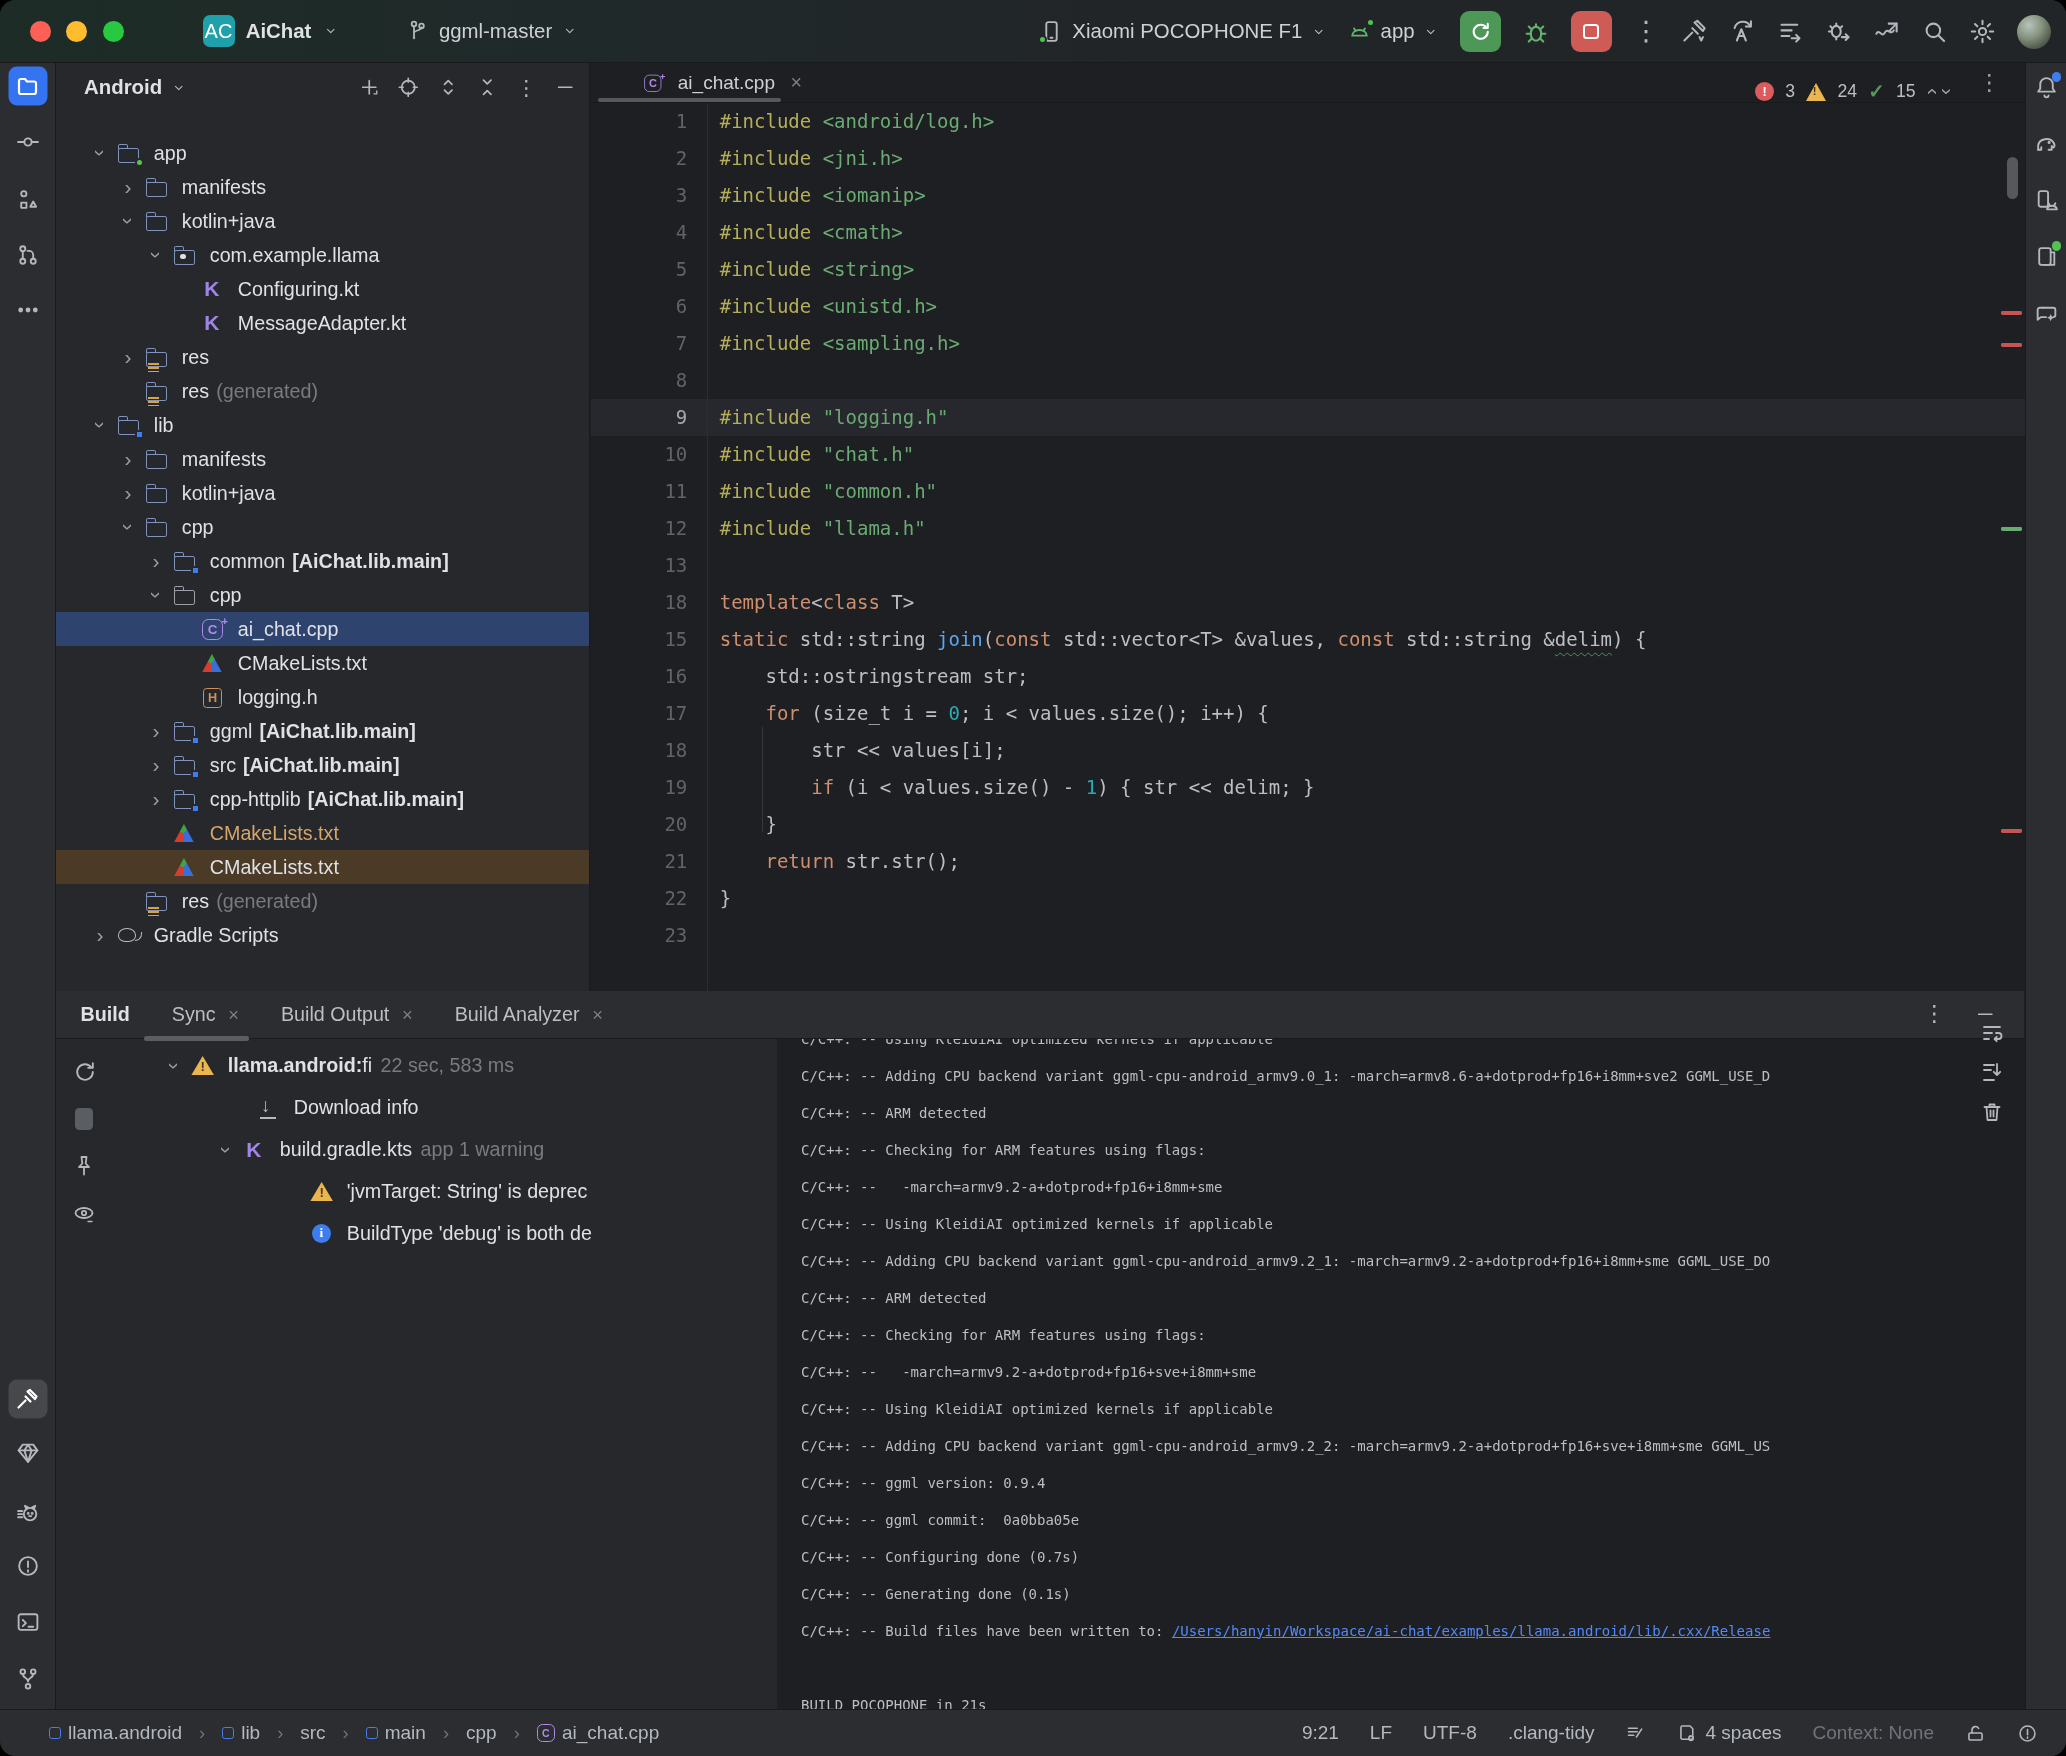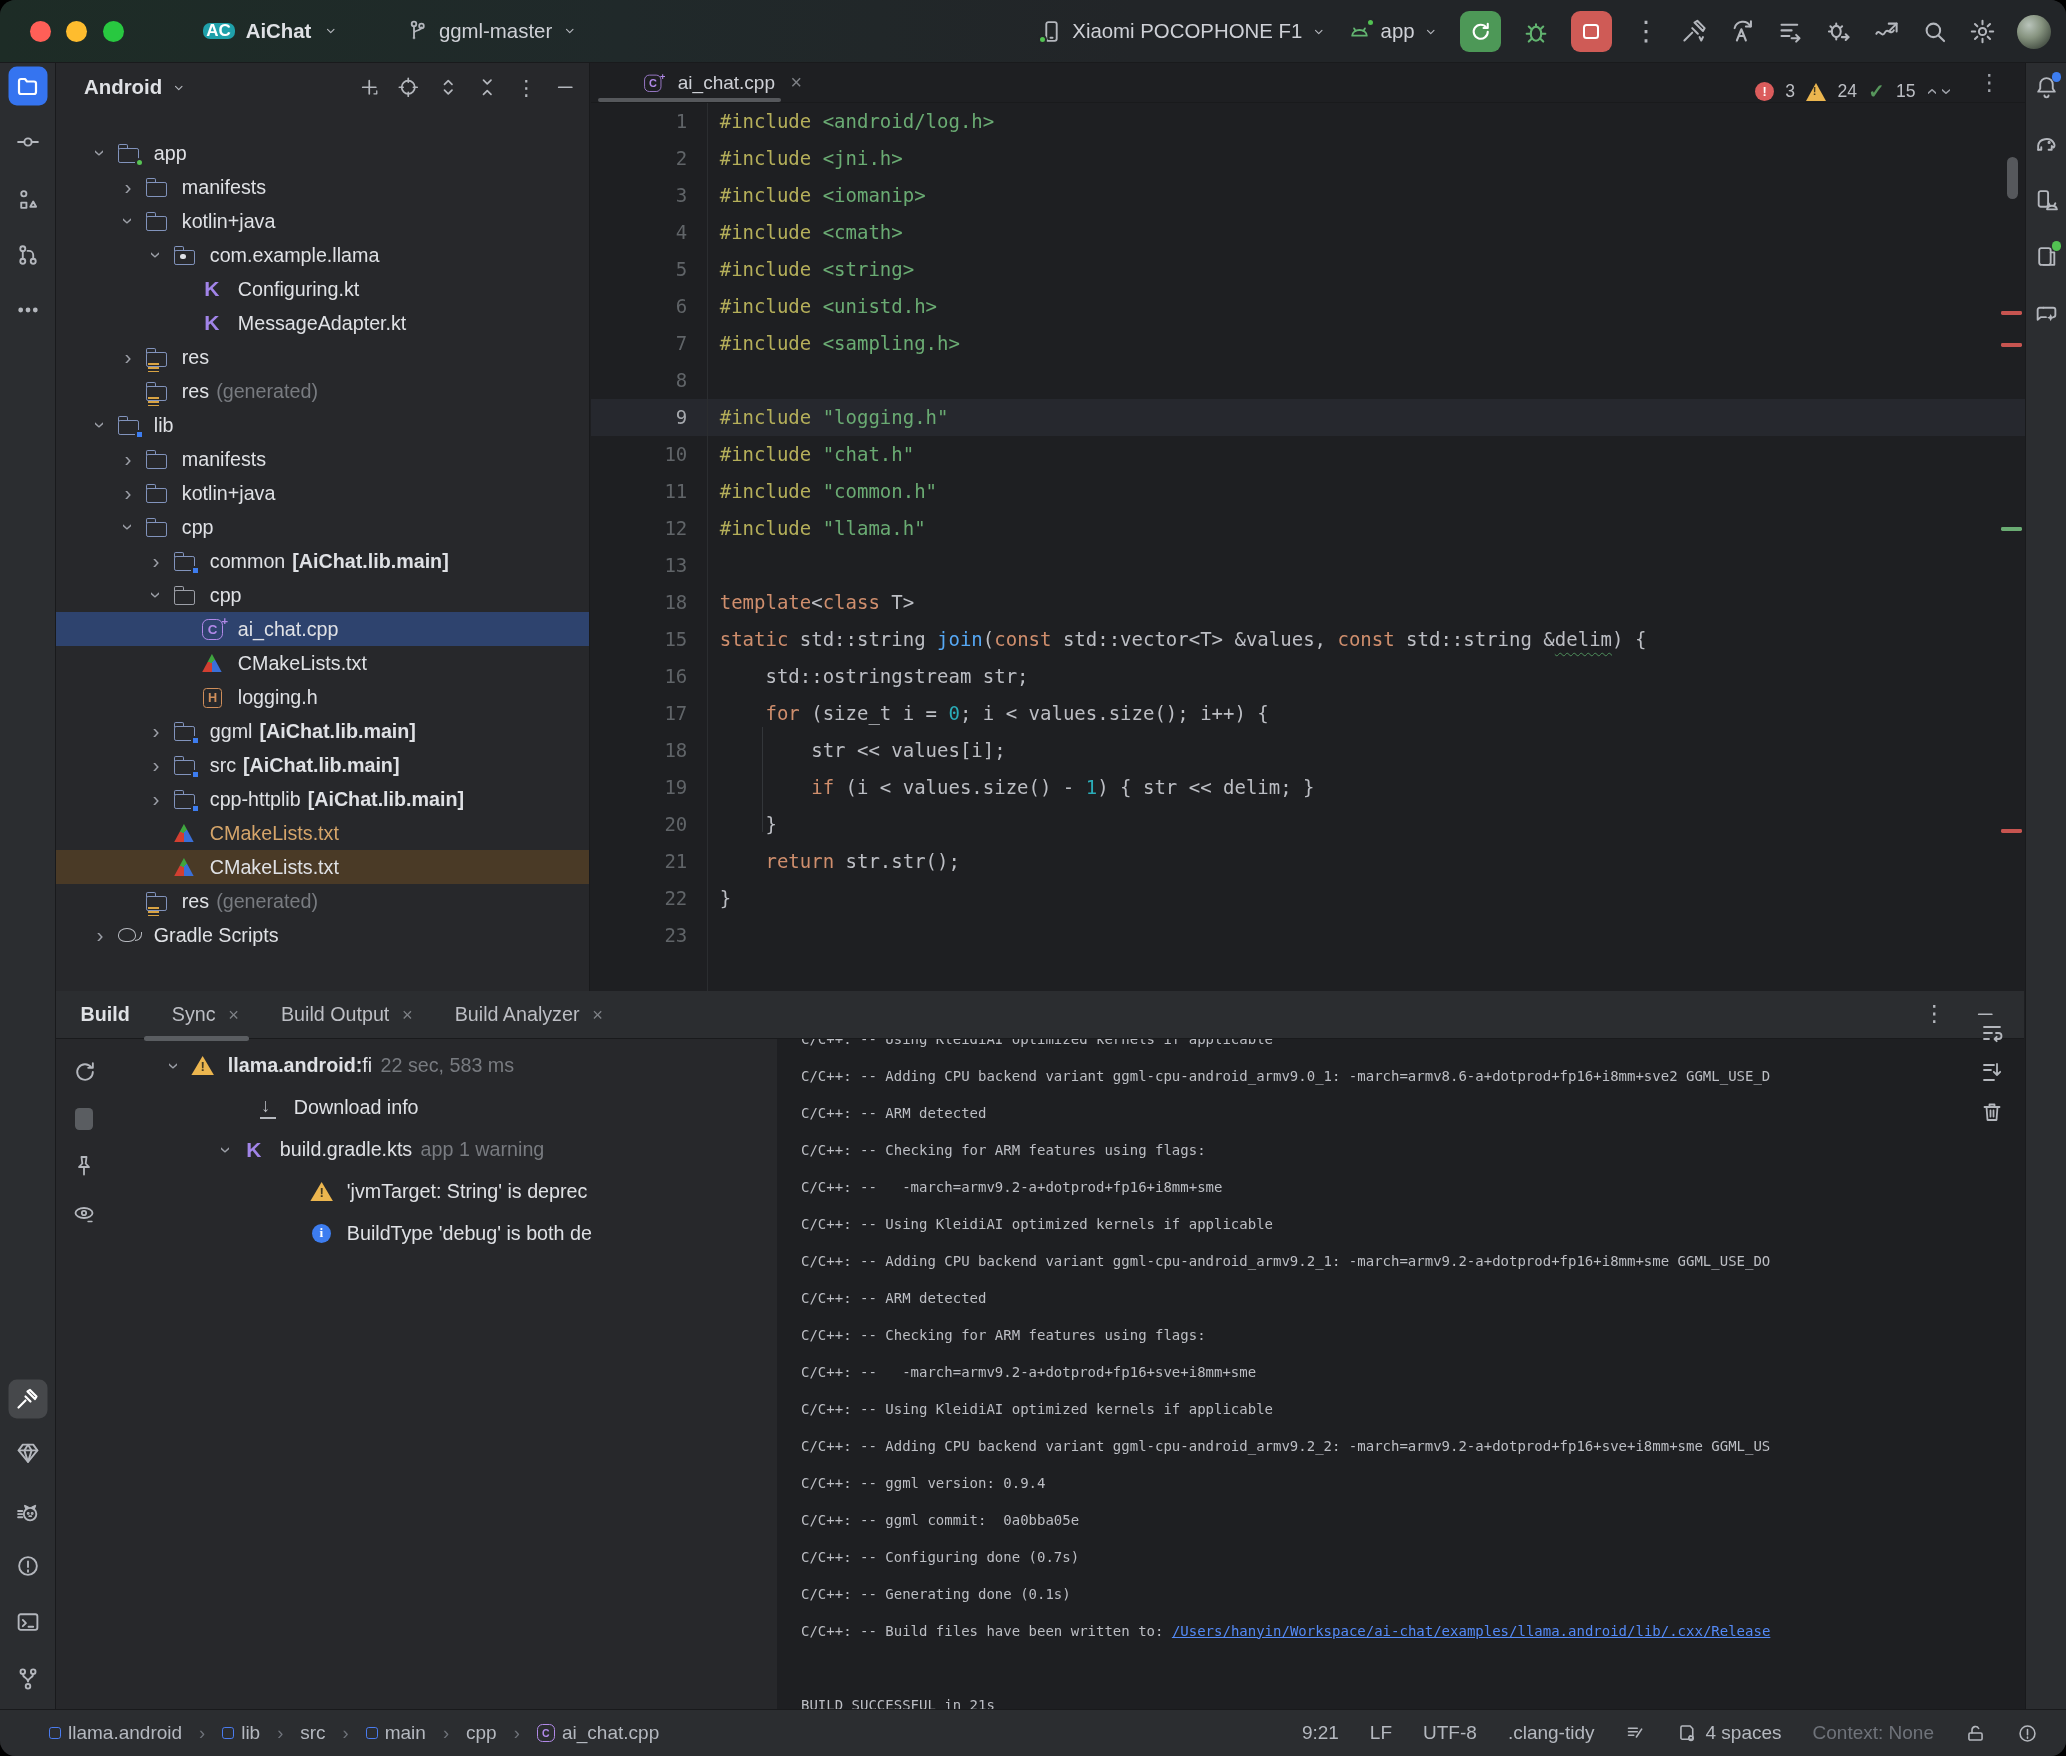--- a/index.html
+++ b/index.html
@@ -8,21 +8,21 @@
 
   
   .titlebar{position:absolute;left:0;top:0;width:2066px;height:63px;
     background:linear-gradient(90deg,#1d2c26 0%,#20292a 30%,#222528 55%,#222528 100%);
     display:flex;align-items:center;border-bottom:0.7px solid #191a1c;}
   .tl{width:21px;height:21px;border-radius:50%;flex:none;}
   .tl.r{background:#ff5f57;margin-left:29.5px;}
   .tl.y{background:#febc2e;margin-left:15.5px;}
   .tl.g{background:#28c840;margin-left:15.5px;}
   .proj-chip{display:flex;align-items:center;margin-left:79px;gap:11.2px;}
-  .ac-badge{width:32px;height:16px;border-radius:7px;background:#1fa0aa;color:#fff;font-weight:700;font-size:17px;display:flex;align-items:center;justify-content:center;}
+  .ac-badge{width:32px;height:32px;border-radius:7px;background:#1fa0aa;color:#fff;font-weight:400;font-size:20px;display:flex;align-items:center;justify-content:center;}
   .tb-name{color:#dfe1e5;font-size:20.4px;font-weight:600;}
   .tb-name.light{font-weight:400;color:#ced0d6;}
   .chev-dn{width:15.5px;height:15.5px;flex:none;}
   .branch-chip{display:flex;align-items:center;gap:9.8px;margin-left:67px;}
   .tb-right{position:absolute;right:15.5px;top:0;height:63px;display:flex;align-items:center;gap:21px;}
   .dev-chip,.cfg-chip{display:flex;align-items:center;gap:8.4px;}
   .icon-rel{position:relative;display:inline-flex;}
   .dot-green{position:absolute;width:9.1px;height:9.1px;border-radius:50%;background:#52c252;border:2.1px solid #222528;}
   .runbtn{width:41px;height:41px;border-radius:9.1px;background:#4d9857;display:flex;align-items:center;justify-content:center;}
   .stopbtn{width:41px;height:41px;border-radius:9.1px;background:#cf5b56;display:flex;align-items:center;justify-content:center;}
@@ -693,21 +693,21 @@
         <div class="con-line">C/C++: -- Checking for ARM features using flags:</div>
         <div class="con-line">C/C++: --   -march=armv9.2-a+dotprod+fp16+sve+i8mm+sme</div>
         <div class="con-line">C/C++: -- Using KleidiAI optimized kernels if applicable</div>
         <div class="con-line">C/C++: -- Adding CPU backend variant ggml-cpu-android_armv9.2_2: -march=armv9.2-a+dotprod+fp16+sve+i8mm+sme GGML_US</div>
         <div class="con-line">C/C++: -- ggml version: 0.9.4</div>
         <div class="con-line">C/C++: -- ggml commit:  0a0bba05e</div>
         <div class="con-line">C/C++: -- Configuring done (0.7s)</div>
         <div class="con-line">C/C++: -- Generating done (0.1s)</div>
         <div class="con-line"><span>C/C++: -- Build files have been written to: </span><a>/Users/hanyin/Workspace/ai-chat/examples/llama.android/lib/.cxx/Release</a></div>
         <div class="con-line"></div>
-        <div class="con-line">BUILD SUCCESSFUL in 21s</div>
+        <div class="con-line">BUILD POCOPHONE in 21s</div>
       </div>
 
     <div class="con-icons">
       <svg class="ic" width="24" height="24" viewBox="0 0 24 24">
           <path d="M4 6h16M4 12h8M4 18h5"></path>
           <path d="M16 12h2.5a3 3 0 0 1 0 6h-4m0 0l2.2-2.2M14.5 18l2.2 2.2"></path>
         </svg>
       <svg class="ic" width="24" height="24" viewBox="0 0 24 24">
           <path d="M4 5h10M4 10h7M4 20h10"></path>
           <path d="M17 4v11m0 0l-3.2-3.2M17 15l3.2-3.2"></path>

